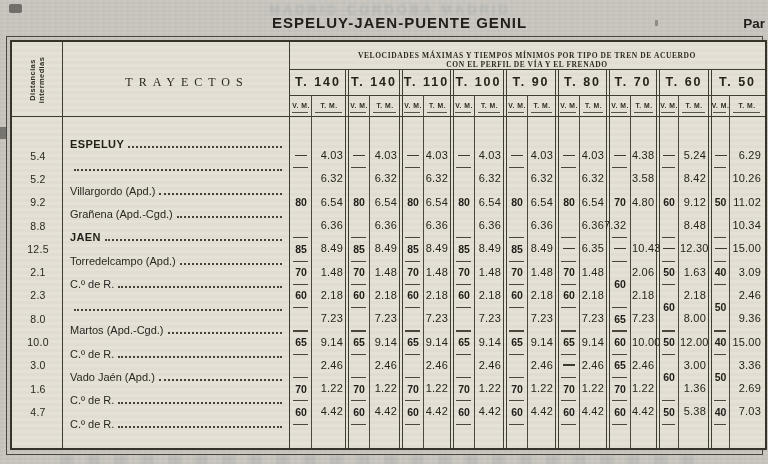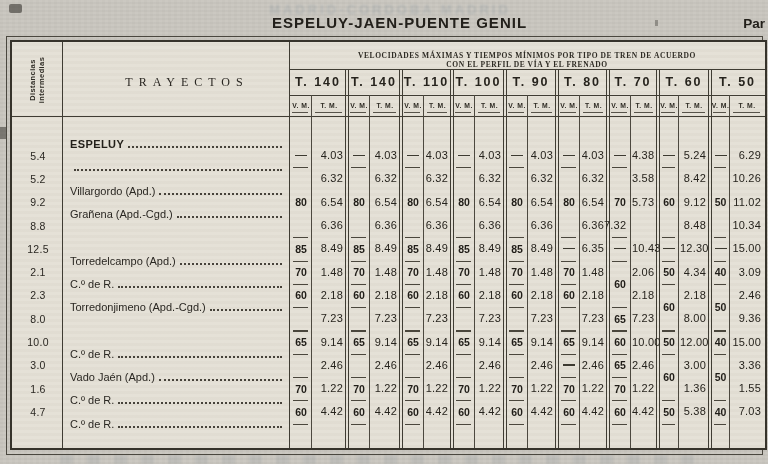--- a/index.html
+++ b/index.html
@@ -357,21 +357,21 @@
     <div class="hl sep" style="left: 549px; top: 358.3px; width: 15px;"></div>
     <div class="hl sep" style="left: 549px; top: 381.6px; width: 15px;"></div>
     <div class="vl thin" style="left: 618px; top: 53px; height: 353px;"></div>
     <div class="ctr thead" style="left: 621px; top: 40px;">T. 70</div>
     <div class="ctr sub" style="left: 608px; top: 63px;">V. M.</div>
     <div class="ctr sub" style="left: 632px; top: 63px;">T. M.</div>
     <div class="hl thin" style="left: 599px; top: 70px; width: 16px;"></div>
     <div class="hl thin" style="left: 622px; top: 70px; width: 19px;"></div>
     <div class="rbox tmv" style="left: 620px; width: 22px; top: 107.15px;">4.38</div>
     <div class="rbox tmv" style="left: 620px; width: 22px; top: 130.45px;">3.58</div>
-    <div class="rbox tmv" style="left: 620px; width: 22px; top: 153.75px;">5.73</div>
+    <div class="rbox tmv" style="left: 620px; width: 22px; top: 153.75px;">4.80</div>
     <div class="rbox tmv" style="left: 592px; width: 22px; top: 177.05px;">7.32</div>
     <div class="rbox tmv" style="left: 620px; width: 22px; top: 200.35px;">10.43</div>
     <div class="rbox tmv" style="left: 620px; width: 22px; top: 223.65px;">2.06</div>
     <div class="rbox tmv" style="left: 620px; width: 22px; top: 246.95px;">2.18</div>
     <div class="rbox tmv" style="left: 620px; width: 22px; top: 270.25px;">7.23</div>
     <div class="rbox tmv" style="left: 620px; width: 22px; top: 293.55px;">10.00</div>
     <div class="rbox tmv" style="left: 620px; width: 22px; top: 316.85px;">2.46</div>
     <div class="rbox tmv" style="left: 620px; width: 22px; top: 340.15px;">1.22</div>
     <div class="rbox tmv" style="left: 620px; width: 22px; top: 363.45px;">4.42</div>
     <div class="vmdash" style="left: 602px; top: 112.65px; width: 12px;"></div>
@@ -401,21 +401,21 @@
     <div class="ctr thead" style="left: 672px; top: 40px;">T. 60</div>
     <div class="ctr sub" style="left: 657px; top: 63px;">V. M.</div>
     <div class="ctr sub" style="left: 682px; top: 63px;">T. M.</div>
     <div class="hl thin" style="left: 649px; top: 70px; width: 14px;"></div>
     <div class="hl thin" style="left: 670px; top: 70px; width: 23px;"></div>
     <div class="rbox tmv" style="left: 668px; width: 26px; top: 107.15px;">5.24</div>
     <div class="rbox tmv" style="left: 668px; width: 26px; top: 130.45px;">8.42</div>
     <div class="rbox tmv" style="left: 668px; width: 26px; top: 153.75px;">9.12</div>
     <div class="rbox tmv" style="left: 668px; width: 26px; top: 177.05px;">8.48</div>
     <div class="rbox tmv" style="left: 668px; width: 26px; top: 200.35px;">12.30</div>
-    <div class="rbox tmv" style="left: 668px; width: 26px; top: 223.65px;">4.34</div>
+    <div class="rbox tmv" style="left: 668px; width: 26px; top: 223.65px;">1.63</div>
     <div class="rbox tmv" style="left: 668px; width: 26px; top: 246.95px;">2.18</div>
     <div class="rbox tmv" style="left: 668px; width: 26px; top: 270.25px;">8.00</div>
     <div class="rbox tmv" style="left: 668px; width: 26px; top: 293.55px;">12.00</div>
     <div class="rbox tmv" style="left: 668px; width: 26px; top: 316.85px;">3.00</div>
     <div class="rbox tmv" style="left: 668px; width: 26px; top: 340.15px;">1.36</div>
     <div class="rbox tmv" style="left: 668px; width: 26px; top: 363.45px;">5.38</div>
     <div class="vmdash" style="left: 651px; top: 112.65px; width: 12px;"></div>
     <div class="ctr vmv" style="left: 657px; top: 160.25px;">60</div>
     <div class="hl sep" style="left: 650px; top: 125.3px; width: 13px;"></div>
     <div class="hl sep" style="left: 650px; top: 195.2px; width: 13px;"></div>
@@ -444,21 +444,21 @@
     <div class="rbox tmv" style="left: 719px; width: 30px; top: 107.15px;">6.29</div>
     <div class="rbox tmv" style="left: 719px; width: 30px; top: 130.45px;">10.26</div>
     <div class="rbox tmv" style="left: 719px; width: 30px; top: 153.75px;">11.02</div>
     <div class="rbox tmv" style="left: 719px; width: 30px; top: 177.05px;">10.34</div>
     <div class="rbox tmv" style="left: 719px; width: 30px; top: 200.35px;">15.00</div>
     <div class="rbox tmv" style="left: 719px; width: 30px; top: 223.65px;">3.09</div>
     <div class="rbox tmv" style="left: 719px; width: 30px; top: 246.95px;">2.46</div>
     <div class="rbox tmv" style="left: 719px; width: 30px; top: 270.25px;">9.36</div>
     <div class="rbox tmv" style="left: 719px; width: 30px; top: 293.55px;">15.00</div>
     <div class="rbox tmv" style="left: 719px; width: 30px; top: 316.85px;">3.36</div>
-    <div class="rbox tmv" style="left: 719px; width: 30px; top: 340.15px;">1.55</div>
+    <div class="rbox tmv" style="left: 719px; width: 30px; top: 340.15px;">2.69</div>
     <div class="rbox tmv" style="left: 719px; width: 30px; top: 363.45px;">7.03</div>
     <div class="vmdash" style="left: 702.5px; top: 112.65px; width: 12px;"></div>
     <div class="ctr vmv" style="left: 708.5px; top: 160.25px;">50</div>
     <div class="hl sep" style="left: 702px; top: 125.3px; width: 12px;"></div>
     <div class="hl sep" style="left: 702px; top: 195.2px; width: 12px;"></div>
     <div class="vmdash" style="left: 702.5px; top: 205.85px; width: 12px;"></div>
     <div class="ctr vmv" style="left: 708.5px; top: 230.15px;">40</div>
     <div class="hl sep" style="left: 702px; top: 218.5px; width: 12px;"></div>
     <div class="hl sep" style="left: 702px; top: 241.8px; width: 12px;"></div>
     <div class="ctr vmv" style="left: 708.5px; top: 265.1px;">50</div>
@@ -493,30 +493,37 @@
       <span class="leader"></span>
     </div>
     <div class="sta" style="left: 58px; top: 164.9px; width: 214px;">
       <span class="nm">Grañena (Apd.-Cgd.)</span>
       <span class="leader"></span>
     </div>
     <div class="sta" style="left: 58px; top: 141.6px; width: 214px;">
       <span class="nm">Villargordo (Apd.)</span>
       <span class="leader"></span>
     </div>
+    <div class="sta emph" style="left: 58px; top: 188.2px; width: 214px;">
+      <span class="nm">JAEN</span>
+      <span class="leader"></span>
+    </div>
     <div class="sta" style="left: 58px; top: 211.5px; width: 214px;">
       <span class="nm">Torredelcampo (Apd.)</span>
       <span class="leader"></span>
     </div>
     <div class="sta" style="left: 58px; top: 234.8px; width: 214px;">
       <span class="nm">C.º de R.</span>
       <span class="leader"></span>
     </div>
     <div class="sta" style="left: 58px; top: 258.1px; width: 214px;">
-      <span class="nm">Torredonjimeno (Apd.-Cgd.)</span>
+      <span class="leader"></span>
+    </div>
+    <div class="sta" style="left: 58px; top: 281.4px; width: 214px;">
+      <span class="nm">Martos (Apd.-Cgd.)</span>
       <span class="leader"></span>
     </div>
     <div class="sta" style="left: 58px; top: 304.7px; width: 214px;">
       <span class="nm">C.º de R.</span>
       <span class="leader"></span>
     </div>
     <div class="sta" style="left: 58px; top: 328px; width: 214px;">
       <span class="nm">Vado Jaén (Apd.)</span>
       <span class="leader"></span>
     </div>

